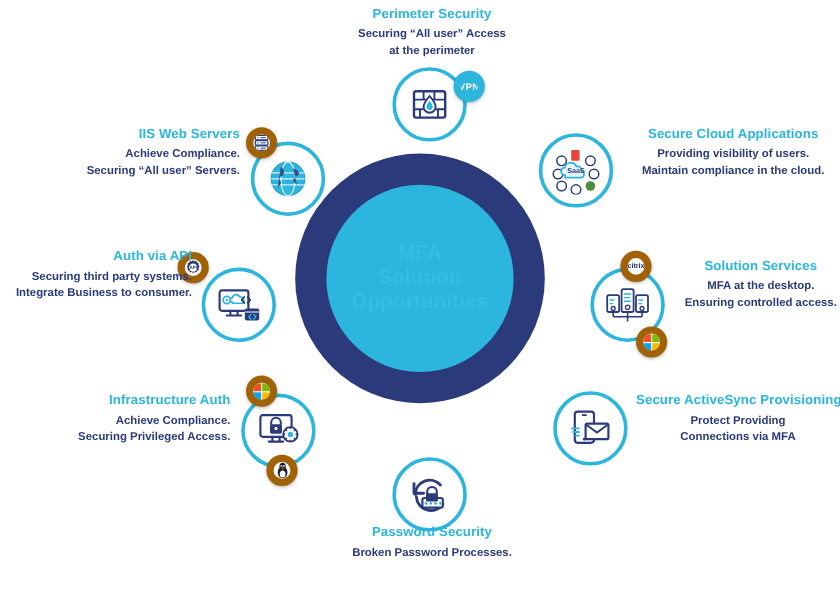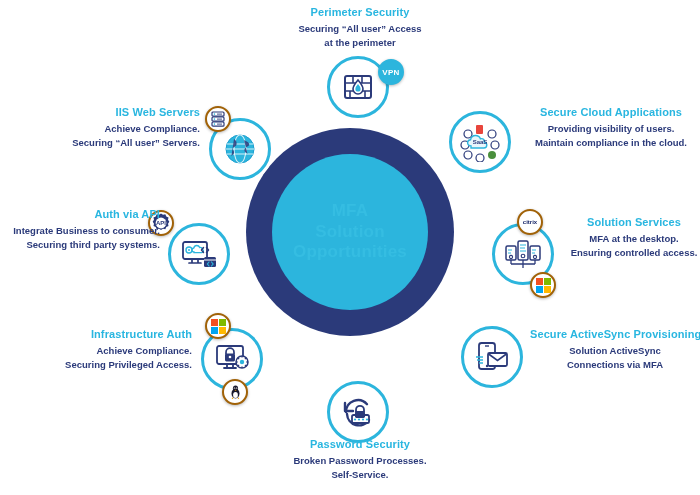--- a/index.html
+++ b/index.html
@@ -30,21 +30,21 @@
   .node{position:absolute;}
   .bubble{
     position:absolute;width:62px;height:62px;border-radius:50%;
     background:#ffffff;border:3px solid #2cb5dd;
     box-sizing:border-box;display:flex;align-items:center;justify-content:center;
     box-shadow:0 0 0 3px rgba(255,255,255,.9);
   }
   .bubble svg{display:block;}
   .badge{
     position:absolute;width:26px;height:26px;border-radius:50%;
-    background:#ffffff;border:2px solid #a16207;
+    background:#ffffff;border:6px solid #a16207;
     box-shadow:0 1px 3px rgba(0,0,0,.28);
     display:flex;align-items:center;justify-content:center;
     font-size:7px;font-weight:bold;overflow:hidden;box-sizing:border-box;
   }
   .badge-vpn{background:#2cb5dd;color:#ffffff;font-size:8px;letter-spacing:.3px;border-color:#2cb5dd;}
   .badge-citrix{color:#1a2a6c;font-size:6px;}
   .badge-iis{color:#2b3a7a;}
 
   
   .label{position:absolute;}
@@ -157,21 +157,21 @@
         <path d="M10 5h4" stroke="#2b3a7a" stroke-width="1.4"></path>
         <circle cx="12" cy="25" r="1.2" fill="#2b3a7a"></circle>
         <rect x="13" y="12" width="19" height="13" rx="1.5" fill="#ffffff" stroke="#2b3a7a" stroke-width="1.8"></rect>
         <path d="M13.6 13l8.9 6.5 8.9-6.5" fill="none" stroke="#2b3a7a" stroke-width="1.6"></path>
         <path d="M1 16h7M2 19h6M4 22h4" stroke="#2cb5dd" stroke-width="1.5"></path>
       </svg>
     </div>
     <div class="label l-right" style="left:530px;top:328px;width:170px;">
       <div class="title">Secure ActiveSync Provisioning</div>
       <div class="desc">
-        <span>Solution ActiveSync</span>
+        <span>Protect Providing</span>
         <span>Connections via MFA</span>
       </div>
     </div>
   </div>
 
   <div class="node">
     <div class="bubble" style="left:327px;top:381px;">
       <svg width="34" height="32" viewBox="0 0 34 32">
         <path d="M5 16a12 12 0 0 1 21-7.8" fill="none" stroke="#2b3a7a" stroke-width="2.4" stroke-linecap="round"></path>
         <path d="M4 7v8h8" fill="none" stroke="#2b3a7a" stroke-width="2.4" stroke-linecap="round" stroke-linejoin="round"></path>
@@ -182,21 +182,20 @@
         <circle cx="14" cy="23.5" r="1.1" fill="#2cb5dd"></circle>
         <circle cx="18" cy="23.5" r="1.1" fill="#2cb5dd"></circle>
         <circle cx="22" cy="23.5" r="1.1" fill="#2cb5dd"></circle>
         <circle cx="26" cy="23.5" r="1.1" fill="#2cb5dd"></circle>
       </svg>
     </div>
     <div class="label l-center" style="left:285px;top:438px;width:150px;">
       <div class="title">Password Security</div>
       <div class="desc">
         <span>Broken Password Processes.</span>
-        <span>Self-Service.</span>
       </div>
     </div>
   </div>
 
   <div class="node">
     <div class="bubble" style="left:201px;top:328px;">
       <svg width="36" height="32" viewBox="0 0 36 32">
         <rect x="3" y="3" width="26" height="18" rx="2" fill="none" stroke="#2b3a7a" stroke-width="1.8"></rect>
         <path d="M13 21v4M19 21v4M10 25h12" stroke="#2b3a7a" stroke-width="1.8" stroke-linecap="round"></path>
         <path d="M12 11V9.2a4 4 0 0 1 8 0V11" fill="none" stroke="#2b3a7a" stroke-width="1.7"></path>
@@ -254,22 +253,22 @@
     <div class="badge" style="left:148px;top:210px;">
       <svg width="22" height="22" viewBox="0 0 22 22">
         <path d="M11 1.5l2 1.3 2.3-.5 1 2.2 2.2 1-.5 2.3 1.3 2-1.3 2 .5 2.3-2.2 1-1 2.2-2.3-.5-2 1.3-2-1.3-2.3.5-1-2.2-2.2-1 .5-2.3-1.3-2 1.3-2-.5-2.3 2.2-1 1-2.2 2.3.5z" fill="#2b3a7a"></path>
         <circle cx="11" cy="11" r="5.4" fill="#ffffff"></circle>
         <text x="11" y="13.4" font-size="6" font-weight="bold" fill="#2b3a7a" text-anchor="middle" font-family="Liberation Sans, sans-serif">API</text>
       </svg>
     </div>
     <div class="label l-left" style="left:8px;top:208px;width:152px;">
       <div class="title">Auth via API</div>
       <div class="desc">
+        <span>Securing third party systems.</span>
         <span>Integrate Business to consumer.</span>
-        <span>Securing third party systems.</span>
       </div>
     </div>
   </div>
 
   <div class="node">
     <div class="bubble" style="left:209px;top:118px;">
       <svg width="36" height="36" viewBox="0 0 36 36">
         <circle cx="18" cy="18" r="14" fill="#2cb5dd"></circle>
         <path d="M18 4a14 14 0 0 0 0 28 14 14 0 0 0 0-28z" fill="none" stroke="#1b9fd0" stroke-width="1"></path>
         <ellipse cx="18" cy="18" rx="6" ry="14" fill="none" stroke="#ffffff" stroke-width="1.1" opacity=".8"></ellipse>

